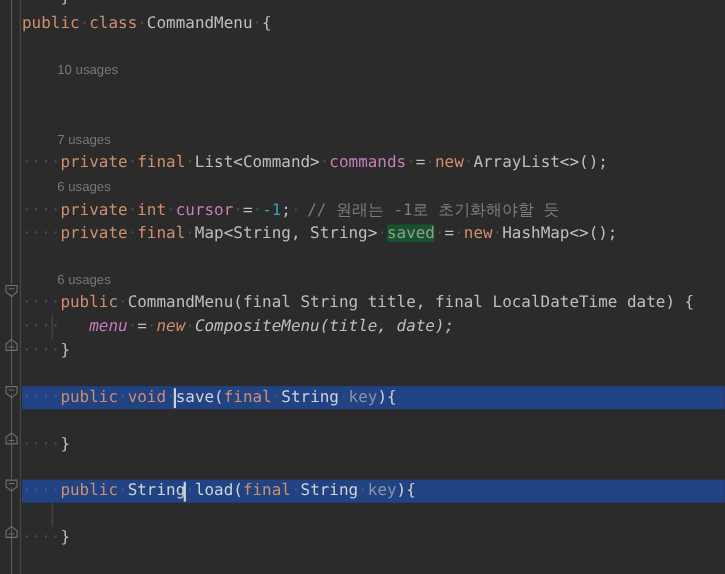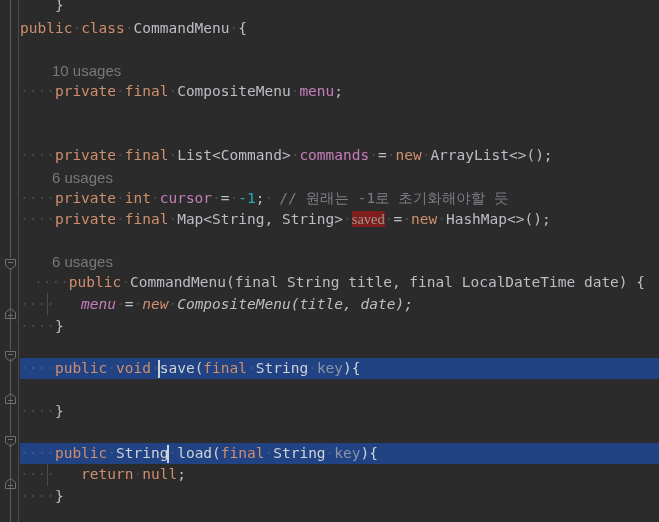--- a/index.html
+++ b/index.html
@@ -52,21 +52,21 @@
     left: 4px;
     width: 13px;
     height: 13px;
   }
   .fold-marker svg { display: block; }
 
   
   .code {
     position: absolute;
     left: 19px;
-    top: 11px;
+    top: 4px;
     right: 0;
     height: 426px;
   }
 
   .line {
     position: absolute;
     left: 0;
     right: 0;
     height: 21px;
     white-space: pre;
@@ -81,21 +81,21 @@
     display: inline-block;
   }
 
   .hint {
     position: absolute;
     left: 0;
     right: 0;
     height: 19px;
     white-space: pre;
     font-family: "Liberation Sans", sans-serif;
-    font-size: 15px;
+    font-size: 12px;
     line-height: 19px;
     color: #787878;
     padding-left: 33px;
   }
 
   
   .selbar {
     position: absolute;
     left: 1px;
     right: 0;
@@ -113,21 +113,21 @@
   
   .kw   { color: #cf8e6d; }        
   .typ  { color: #bcbec4; }        
   .fld  { color: #c77dbb; }        
   .num  { color: #2aacb8; }        
   .cmt  { color: #7a7e85; margin-left: 6px; }        
   .pln  { color: #bcbec4; }        
   .mth  { color: #bcbec4; }        
   .dim  { color: #6f737a; }        
   .ws   { color: #4b4b4b; }        
-  .hl   { background: #7f1d1d; color: #9a9a8a; font-family: Liberation Serif, serif; }  
+  .hl   { background: #14532d; color: #9a9a8a; }  
 
   
   .sel .pln, .sel .typ, .sel .mth { color: #cfd2d6; }
   .sel .ws { color: #44578c; }
   .sel .dim { color: #8a93a8; }
 
   
   .caret {
     position: absolute;
     width: 2px;
@@ -199,43 +199,42 @@
 
     <div class="indent-guide" style="left:28px; top:282px; height:22px;"></div>
     <div class="indent-guide" style="left:28px; top:453px; height:22px;"></div>
 
     <div class="line" style="top:-16px;"><span class="txt"><span class="pln">    }</span></span></div>
 
     <div class="line" style="top:7px;"><span class="txt"><span class="kw">public</span><span class="ws">·</span><span class="kw">class</span><span class="ws">·</span><span class="typ">CommandMenu</span><span class="ws">·</span><span class="pln">{</span></span></div>
 
     <div class="hint" style="top:50px;">10 usages</div>
 
-    <div class="line" style="top:70px;"><span class="txt"><span class="ws">····</span><span class="kw">private</span><span class="ws">·</span><span class="kw">final</span><span class="ws">·</span><span class="typ">CompositeMenu</span><span class="ws">·</span><span class="fld">menu</span><span class="pln">;</span></span></div>
-
+
+    <div class="hint" style="top:114px;">7 usages</div>
 
     <div class="line" style="top:134px;"><span class="txt"><span class="ws">····</span><span class="kw">private</span><span class="ws">·</span><span class="kw">final</span><span class="ws">·</span><span class="typ">List&lt;Command&gt;</span><span class="ws">·</span><span class="fld">commands</span><span class="ws">·</span><span class="pln">=</span><span class="ws">·</span><span class="kw">new</span><span class="ws">·</span><span class="pln">ArrayList&lt;&gt;();</span></span></div>
 
     <div class="hint" style="top:157px;">6 usages</div>
 
     <div class="line" style="top:177px;"><span class="txt"><span class="ws">····</span><span class="kw">private</span><span class="ws">·</span><span class="kw">int</span><span class="ws">·</span><span class="fld">cursor</span><span class="ws">·</span><span class="pln">=</span><span class="ws">·</span><span class="num">-1</span><span class="pln">;</span><span class="ws">·</span><span class="cmt">// 원래는 -1로 초기화해야할 듯</span></span></div>
 
     <div class="line" style="top:198px;"><span class="txt"><span class="ws">····</span><span class="kw">private</span><span class="ws">·</span><span class="kw">final</span><span class="ws">·</span><span class="typ">Map&lt;String, String&gt;</span><span class="ws">·</span><span class="hl">saved</span><span class="ws">·</span><span class="pln">=</span><span class="ws">·</span><span class="kw">new</span><span class="ws">·</span><span class="pln">HashMap&lt;&gt;();</span></span></div>
 
     <div class="hint" style="top:241px;">6 usages</div>
 
-    <div class="line" style="top:261px;text-align:center;"><span class="txt"><span class="ws">····</span><span class="kw">public</span><span class="ws">·</span><span class="mth">CommandMenu</span><span class="pln">(final String title, final LocalDateTime date) {</span></span></div>
+    <div class="line" style="top:261px;"><span class="txt"><span class="ws">····</span><span class="kw">public</span><span class="ws">·</span><span class="mth">CommandMenu</span><span class="pln">(final String title, final LocalDateTime date) {</span></span></div>
 
     <div class="line" style="top:283px;font-style:italic;"><span class="txt"><span class="ws">····   </span><span class="fld">menu</span><span class="ws">·</span><span class="pln">=</span><span class="ws">·</span><span class="kw">new</span><span class="ws">·</span><span class="pln">CompositeMenu(title, date);</span></span></div>
 
     <div class="line" style="top:305px;"><span class="txt"><span class="ws">····</span><span class="pln">}</span></span></div>
 
     <div class="line sel" style="top:347px;"><span class="txt"><span class="ws">····</span><span class="kw">public</span><span class="ws">·</span><span class="kw">void</span><span class="ws">·</span><span class="mth">save</span><span class="caret" style="left:139px; top:2px;"></span><span class="pln">(</span><span class="kw">final</span><span class="ws">·</span><span class="typ">String</span><span class="ws">·</span><span class="dim">key</span><span class="pln">){</span></span></div>
 
     <div class="line" style="top:390px;"><span class="txt"><span class="ws">····</span><span class="pln">}</span></span></div>
 
     <div class="line sel" style="top:432px;"><span class="txt"><span class="ws">····</span><span class="kw">public</span><span class="ws">·</span><span class="typ">String</span><span class="ws">·</span><span class="mth">load</span><span class="caret" style="left:148px; top:2px;"></span><span class="pln">(</span><span class="kw">final</span><span class="ws">·</span><span class="typ">String</span><span class="ws">·</span><span class="dim">key</span><span class="pln">){</span></span></div>
 
-    <div class="line" style="top:453px;"><span class="txt"><span class="ws">····   </span><span class="kw">return</span><span class="ws">·</span><span class="kw">null</span><span class="pln">;</span></span></div>
 
     <div class="line" style="top:475px;"><span class="txt"><span class="ws">····</span><span class="pln">}</span></span></div>
 
   </div>
 </div>
 
 </body></html>

